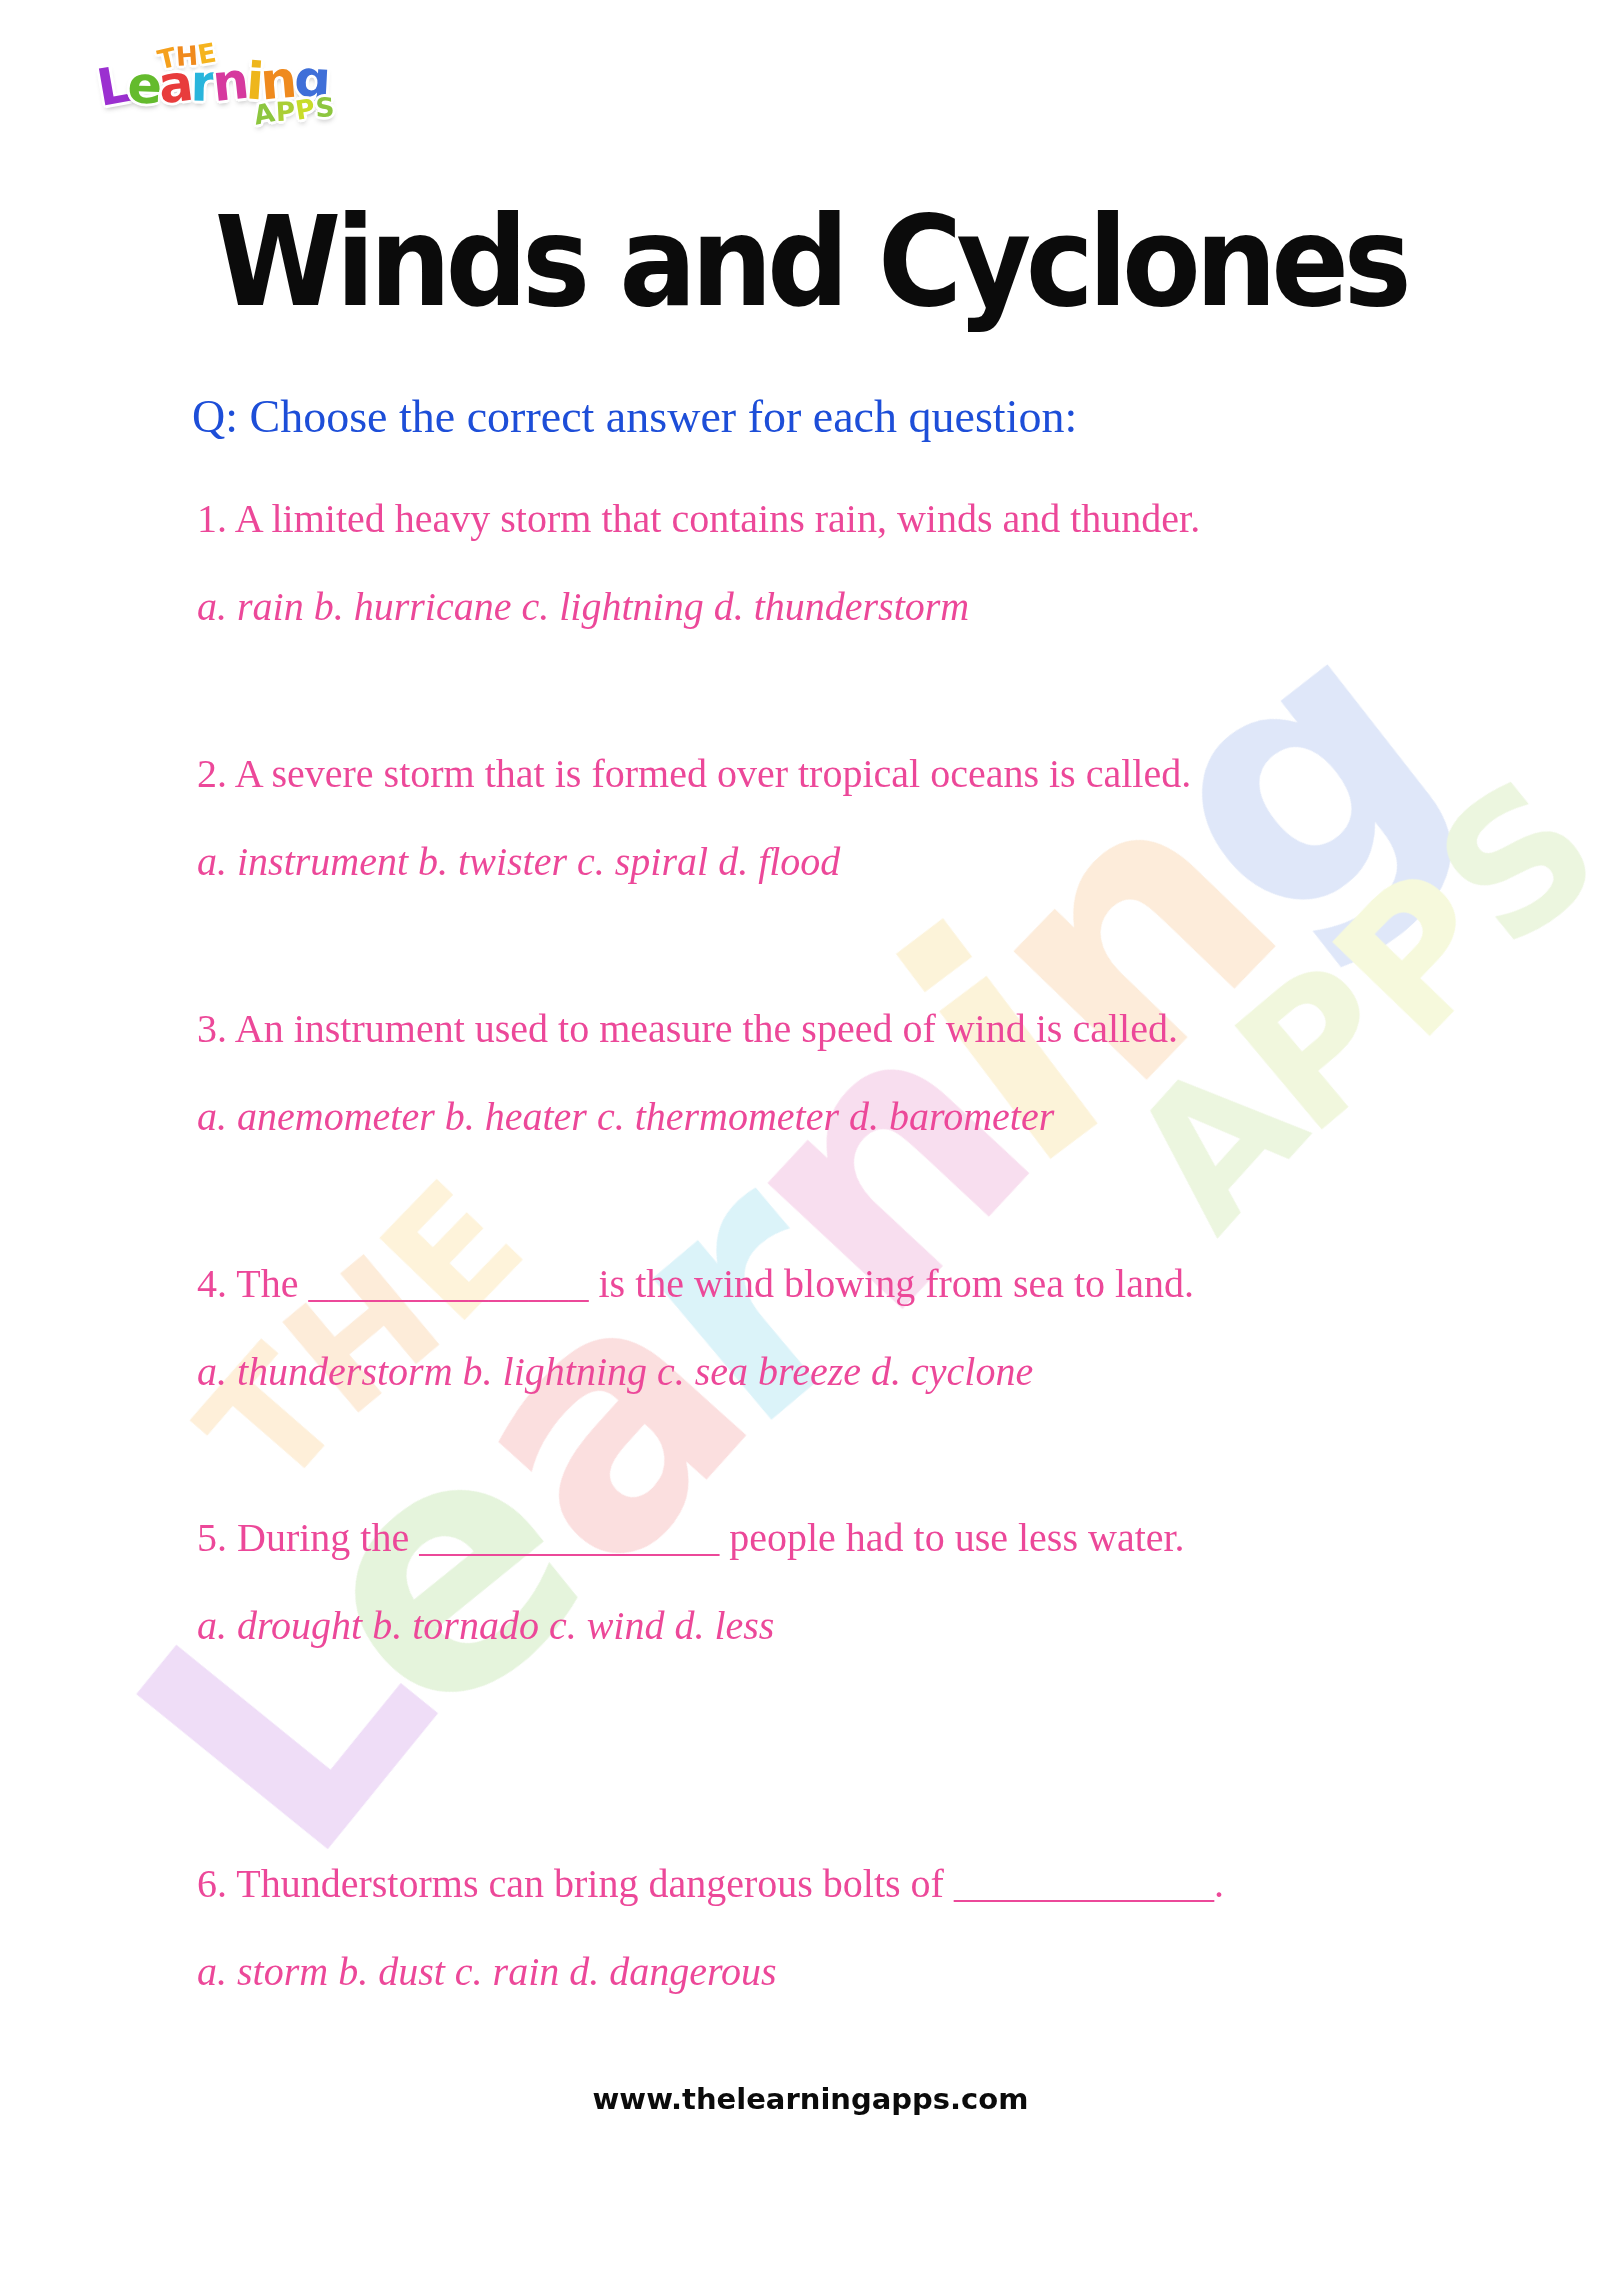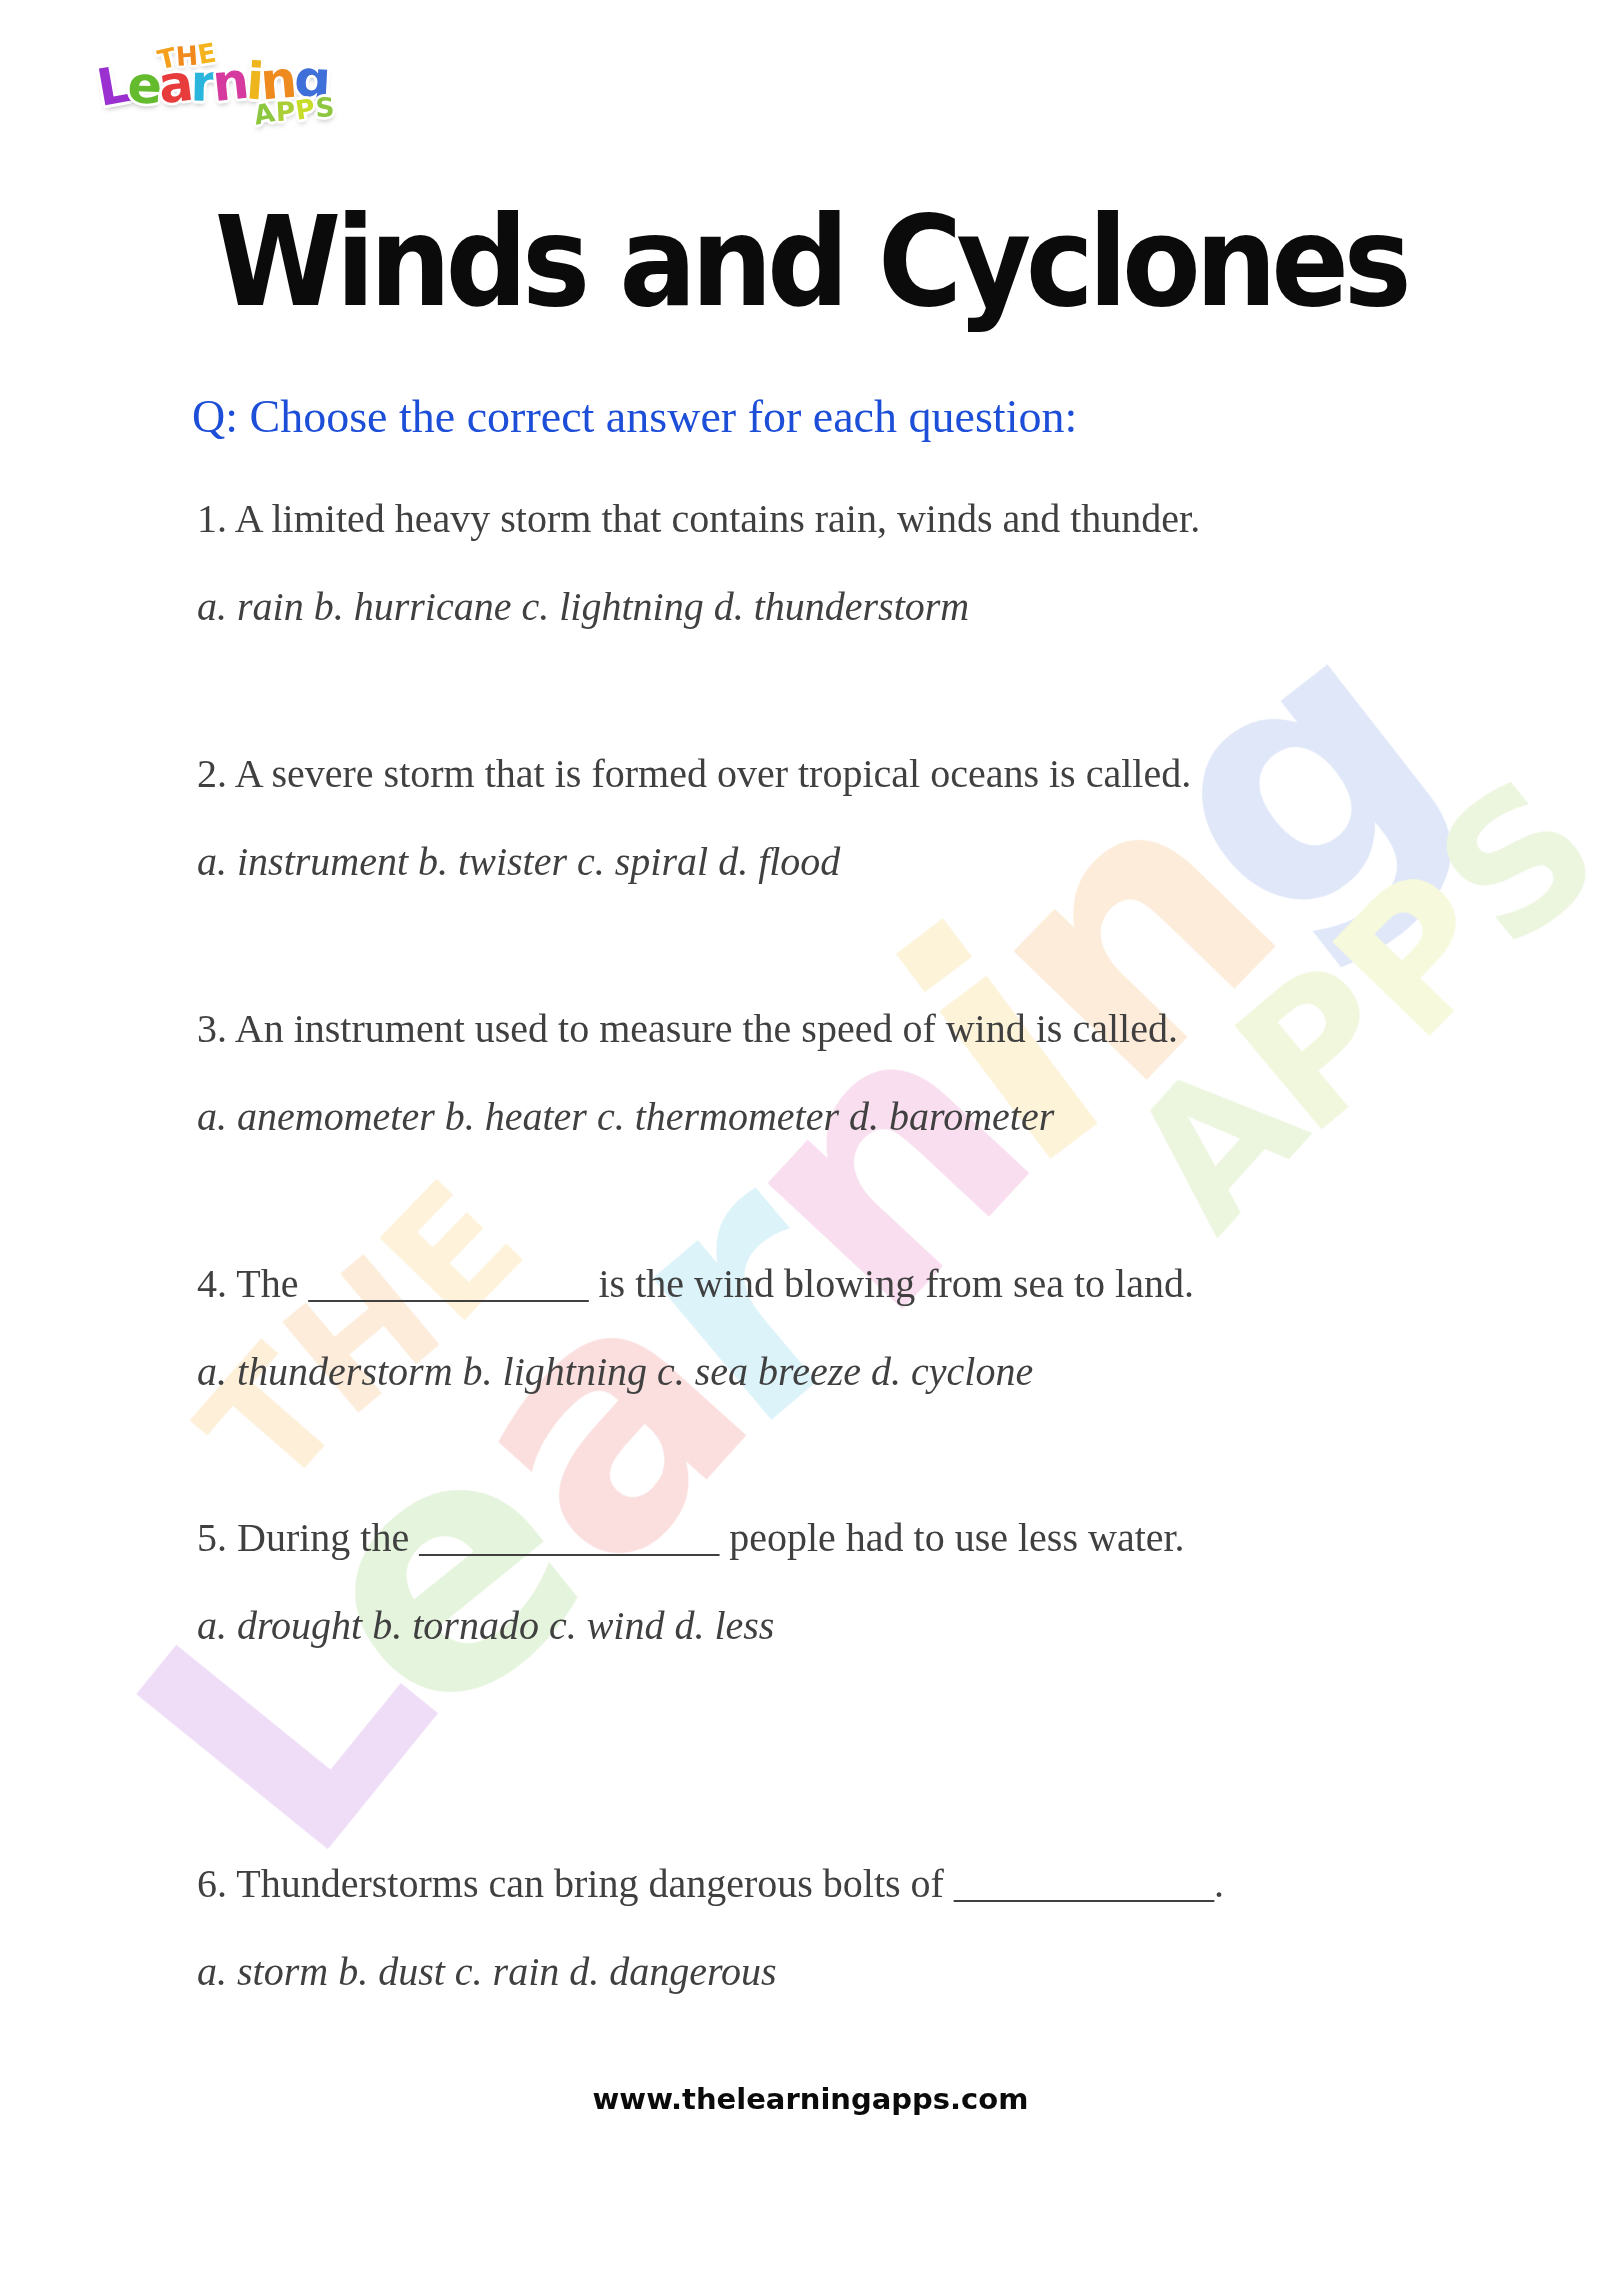--- a/index.html
+++ b/index.html
@@ -109,21 +109,21 @@
     color:#1d4ed8;
   }
 
   
   .qblock{
     position:absolute;
     left:197px;
     width:1255px;
     font-size:40px;
     line-height:51px;
-    color:#404040;
+    color:#ec4899;
   }
   .q1{top:493px;} .q2{top:748px;} .q3{top:1003px;}
   .q4{top:1258px;} .q5{top:1512px;} .q6{top:1858px;}
   .q-text{margin:0; white-space:nowrap;}
   .q-opts{margin:37px 0 0 0; white-space:nowrap;font-style:italic;}
 
   
   .footer{
     position:absolute;
     left:0; top:2082px;

